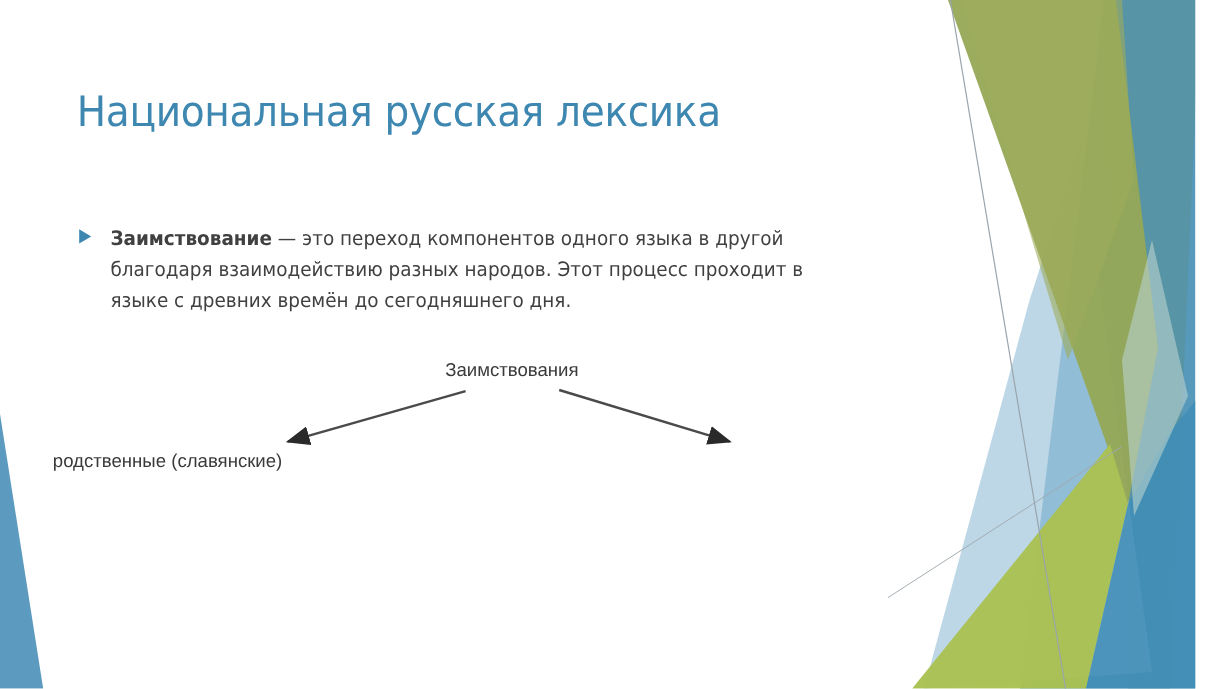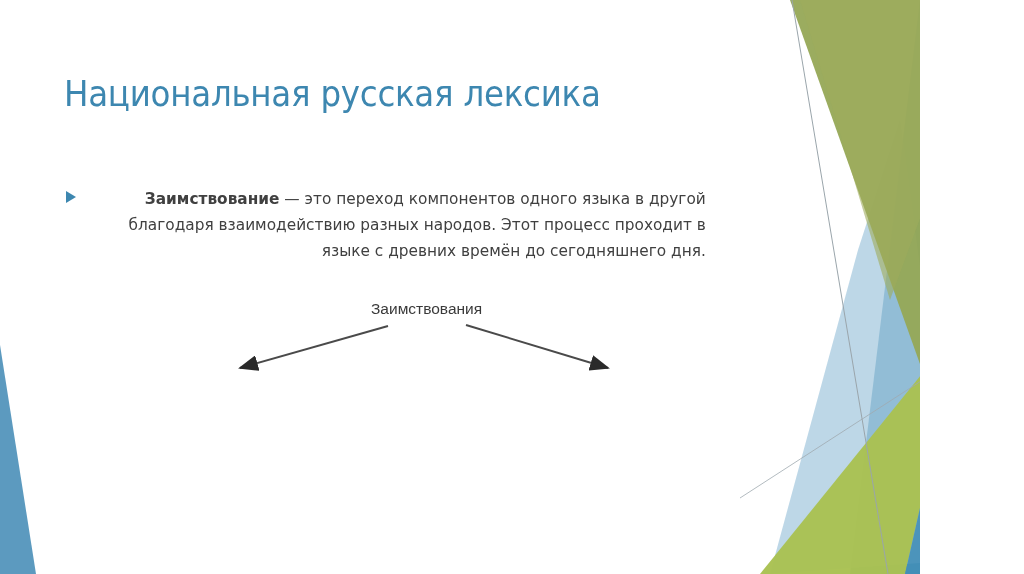--- a/index.html
+++ b/index.html
@@ -1,17 +1,17 @@
 <!DOCTYPE html>
 <html><head>
 <meta charset="utf-8">
 <style>
   html,body{margin:0;padding:0;}
   body{width:1024px;height:574px;overflow:hidden;background:#ffffff;position:relative;font-family:"DejaVu Sans","Liberation Sans",sans-serif;}
-  .slide{position:absolute;left:0;top:0;width:920px;height:574px;background:#fff;overflow:hidden;text-align:right;}
+  .slide{position:absolute;left:0;top:0;width:996px;height:574px;background:#fff;overflow:hidden;}
   .decor{position:absolute;left:0;top:0;width:1024px;height:574px;}
   .title{position:absolute;left:64px;top:74px;font-size:35px;color:#3d87b0;font-family:"DejaVu Sans",sans-serif;letter-spacing:-0.3px;white-space:nowrap;transform:scaleX(0.93);transform-origin:left;}
   .bullet{position:absolute;left:66px;top:186px;width:680px;}
   .bullet-icon{position:absolute;left:0;top:5px;width:0;height:0;border-top:6px solid transparent;border-bottom:6px solid transparent;border-left:10px solid #3d87b0;}
   .bullet-text{position:absolute;left:26px;top:0;width:660px;font-size:16.5px;line-height:26px;color:#404040;transform:scaleX(0.93);transform-origin:left;}
   .bullet-text b{font-weight:bold;}
   .diagram{position:absolute;left:0;top:0;width:1024px;height:574px;}
   .d-label{position:absolute;font-family:"Liberation Sans",sans-serif;font-size:15.5px;color:#3a3a3a;white-space:nowrap;}
 </style>
 </head>
@@ -52,15 +52,16 @@
     <svg class="decor" viewBox="0 0 1024 574" xmlns="http://www.w3.org/2000/svg">
       <defs>
         <marker id="ah" markerWidth="10" markerHeight="8" refX="9" refY="4" orient="auto">
           <polygon points="0,0 10,4 0,8" fill="#2a2a2a"></polygon>
         </marker>
       </defs>
       <line x1="388" y1="326" x2="240" y2="368" stroke="#4a4a4a" stroke-width="2" marker-end="url(#ah)"></line>
       <line x1="466" y1="325" x2="608" y2="368" stroke="#4a4a4a" stroke-width="2" marker-end="url(#ah)"></line>
     </svg>
     <div class="d-label" style="left:371px;top:300px;">Заимствования</div>
+    <div class="d-label" style="left:44px;top:376px;">родственные (славянские)</div>
   </div>
 
 </div>
 
 </body></html>

